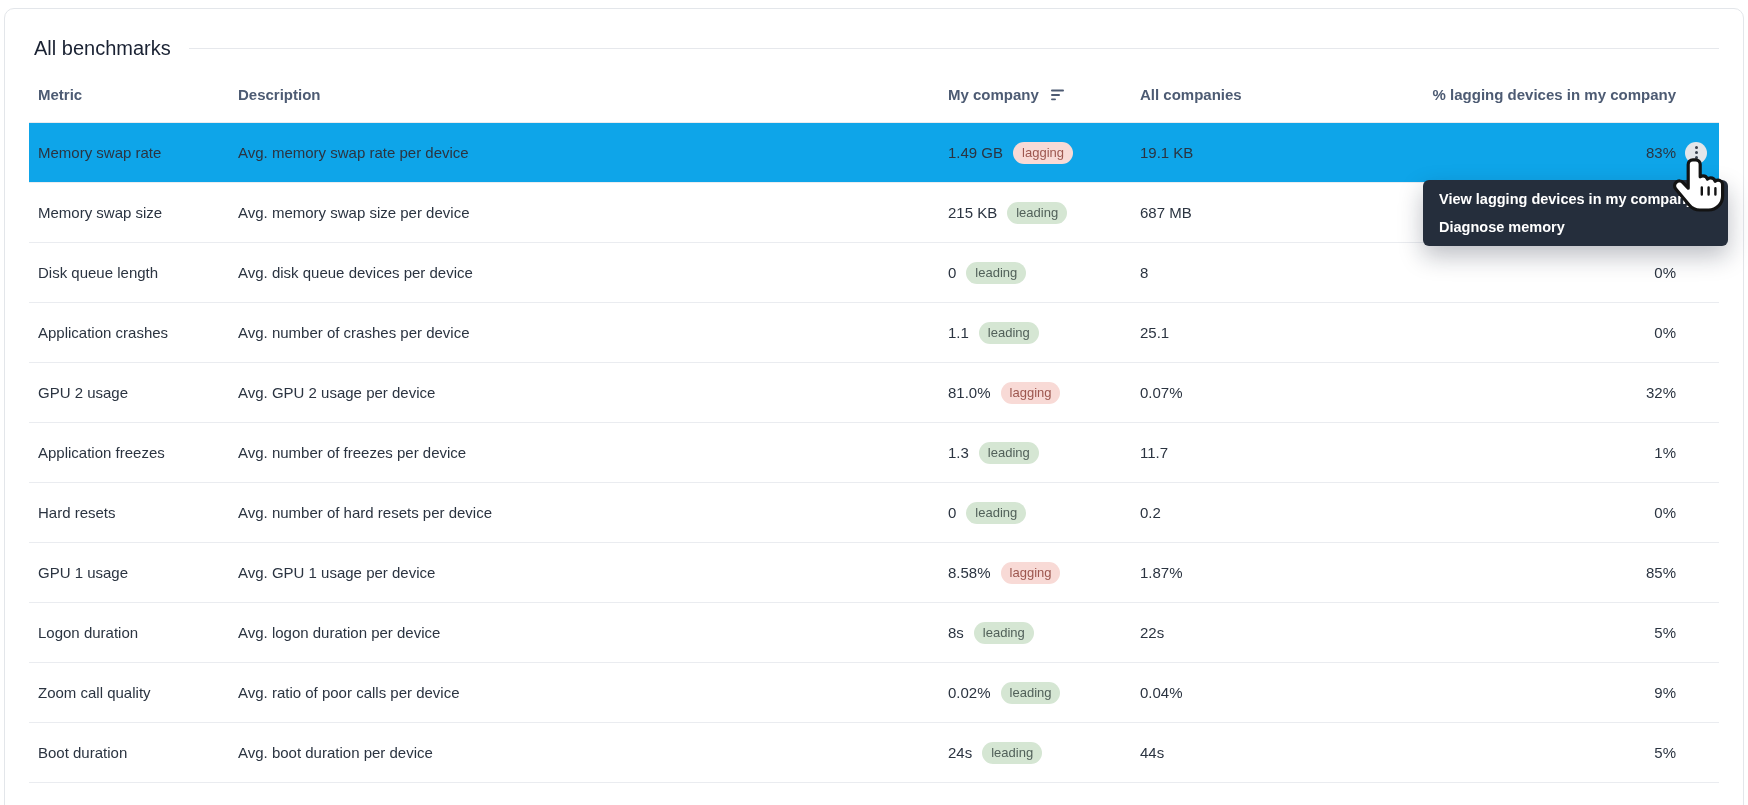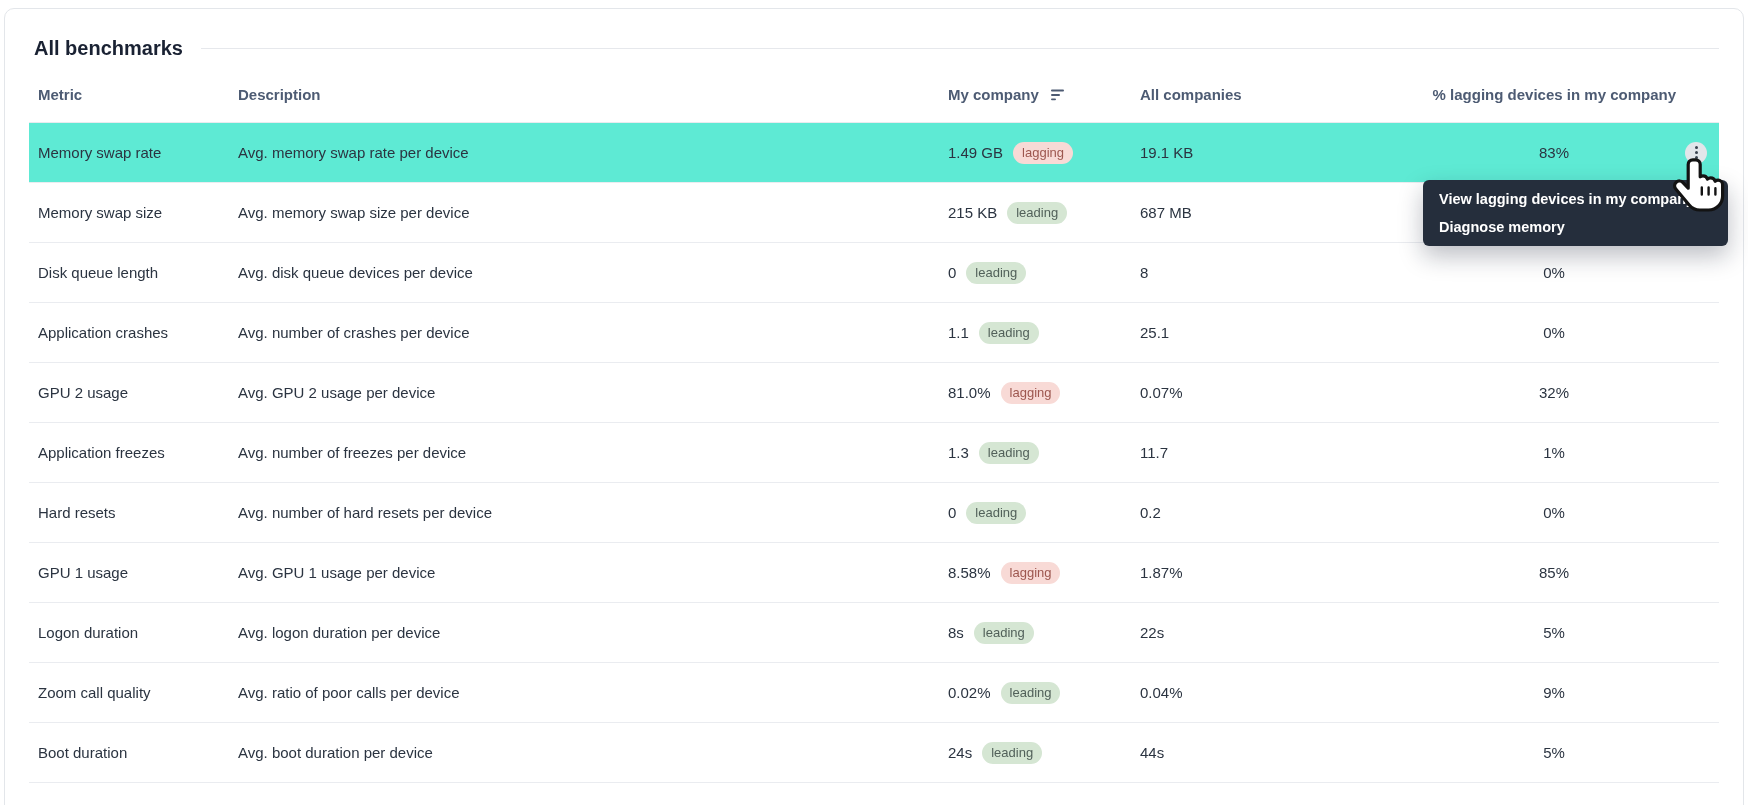--- a/index.html
+++ b/index.html
@@ -20,21 +20,21 @@
     border: 1px solid #e3e6ea;
     border-radius: 10px;
   }
   .card-head {
     display: flex;
     align-items: center;
     padding: 26px 24px 0 29px;
   }
   .card-title {
     font-size: 20px;
-    font-weight: 700;
+    font-weight: 400;
     color: #1a2233;
     line-height: 26px;
     white-space: nowrap;
   }
   .head-divider {
     flex: 1;
     height: 1px;
     background: #e6e8ec;
     margin-left: 18px;
   }
@@ -60,22 +60,22 @@
   .sort-icon { display: inline-block; }
   .sort-icon rect { fill: #4d5b73; }
   .th-pct { text-align: right; padding-right: 43px; }
   .trow {
     height: 60px;
     border-bottom: 1px solid #eaecf0;
     position: relative;
     font-size: 15px;
     color: #2b3441;
   }
-  .trow.highlight { background: #5eead4; }
-  .cell-pct { text-align: center; padding-right: 43px; }
+  .trow.highlight { background: #0ea5e9; }
+  .cell-pct { text-align: right; padding-right: 43px; }
   .badge {
     display: inline-block;
     margin-left: 10px;
     font-size: 13px;
     line-height: 18px;
     padding: 2px 9px;
     border-radius: 11px;
     vertical-align: 1px;
   }
   .badge.leading { background: #d5e6d3; color: #52615a; }

